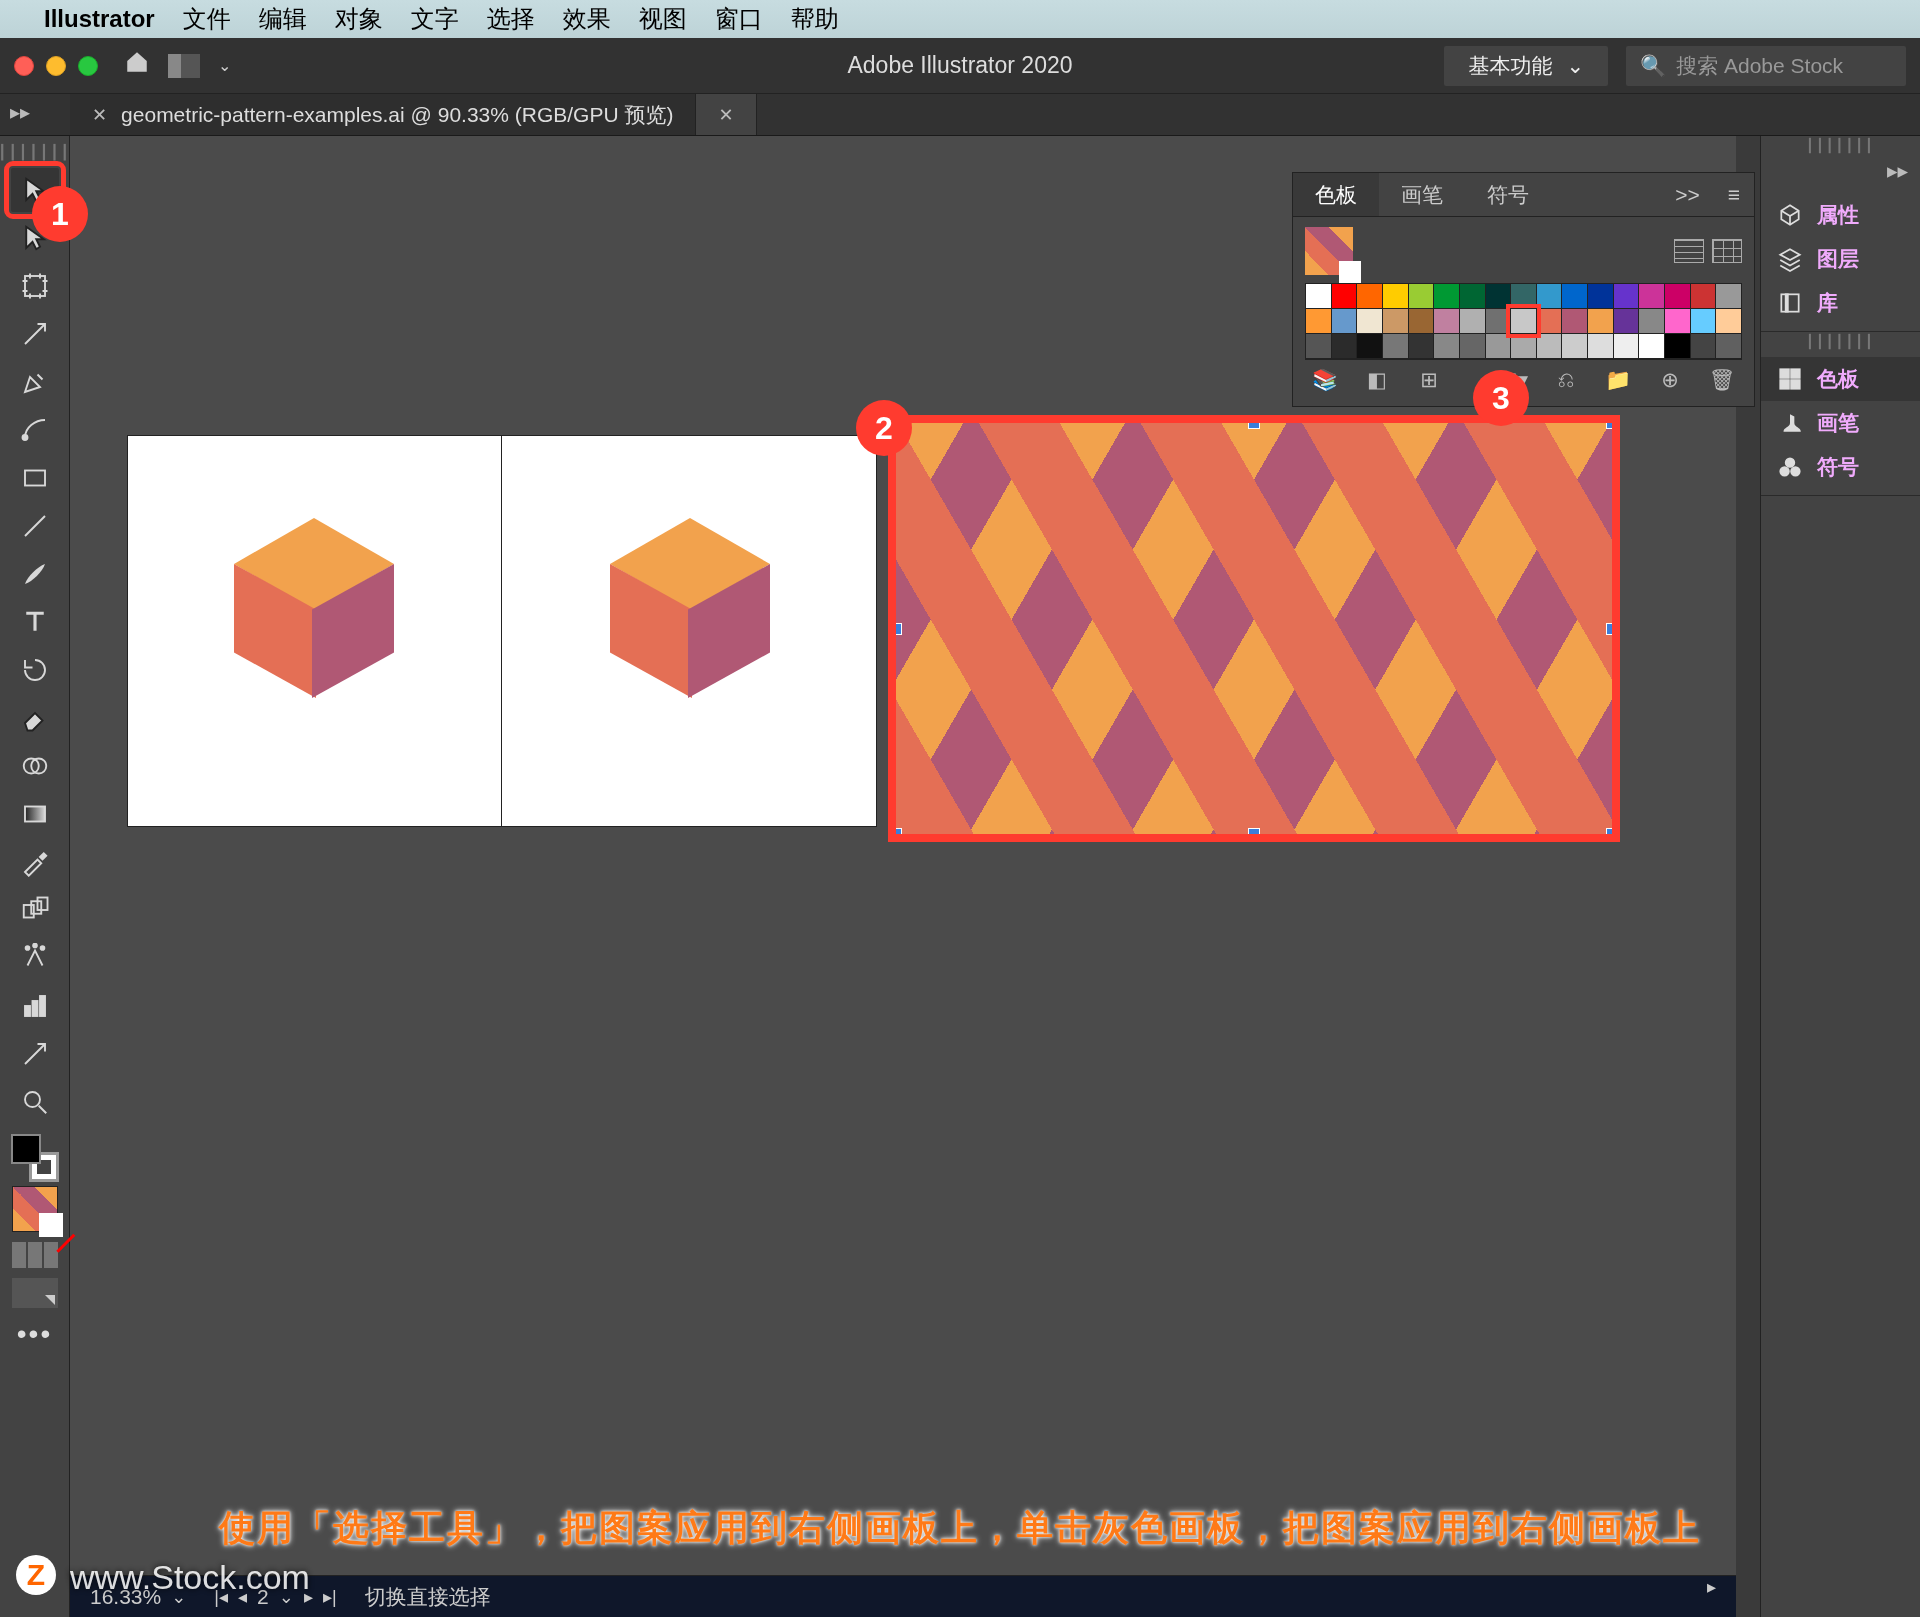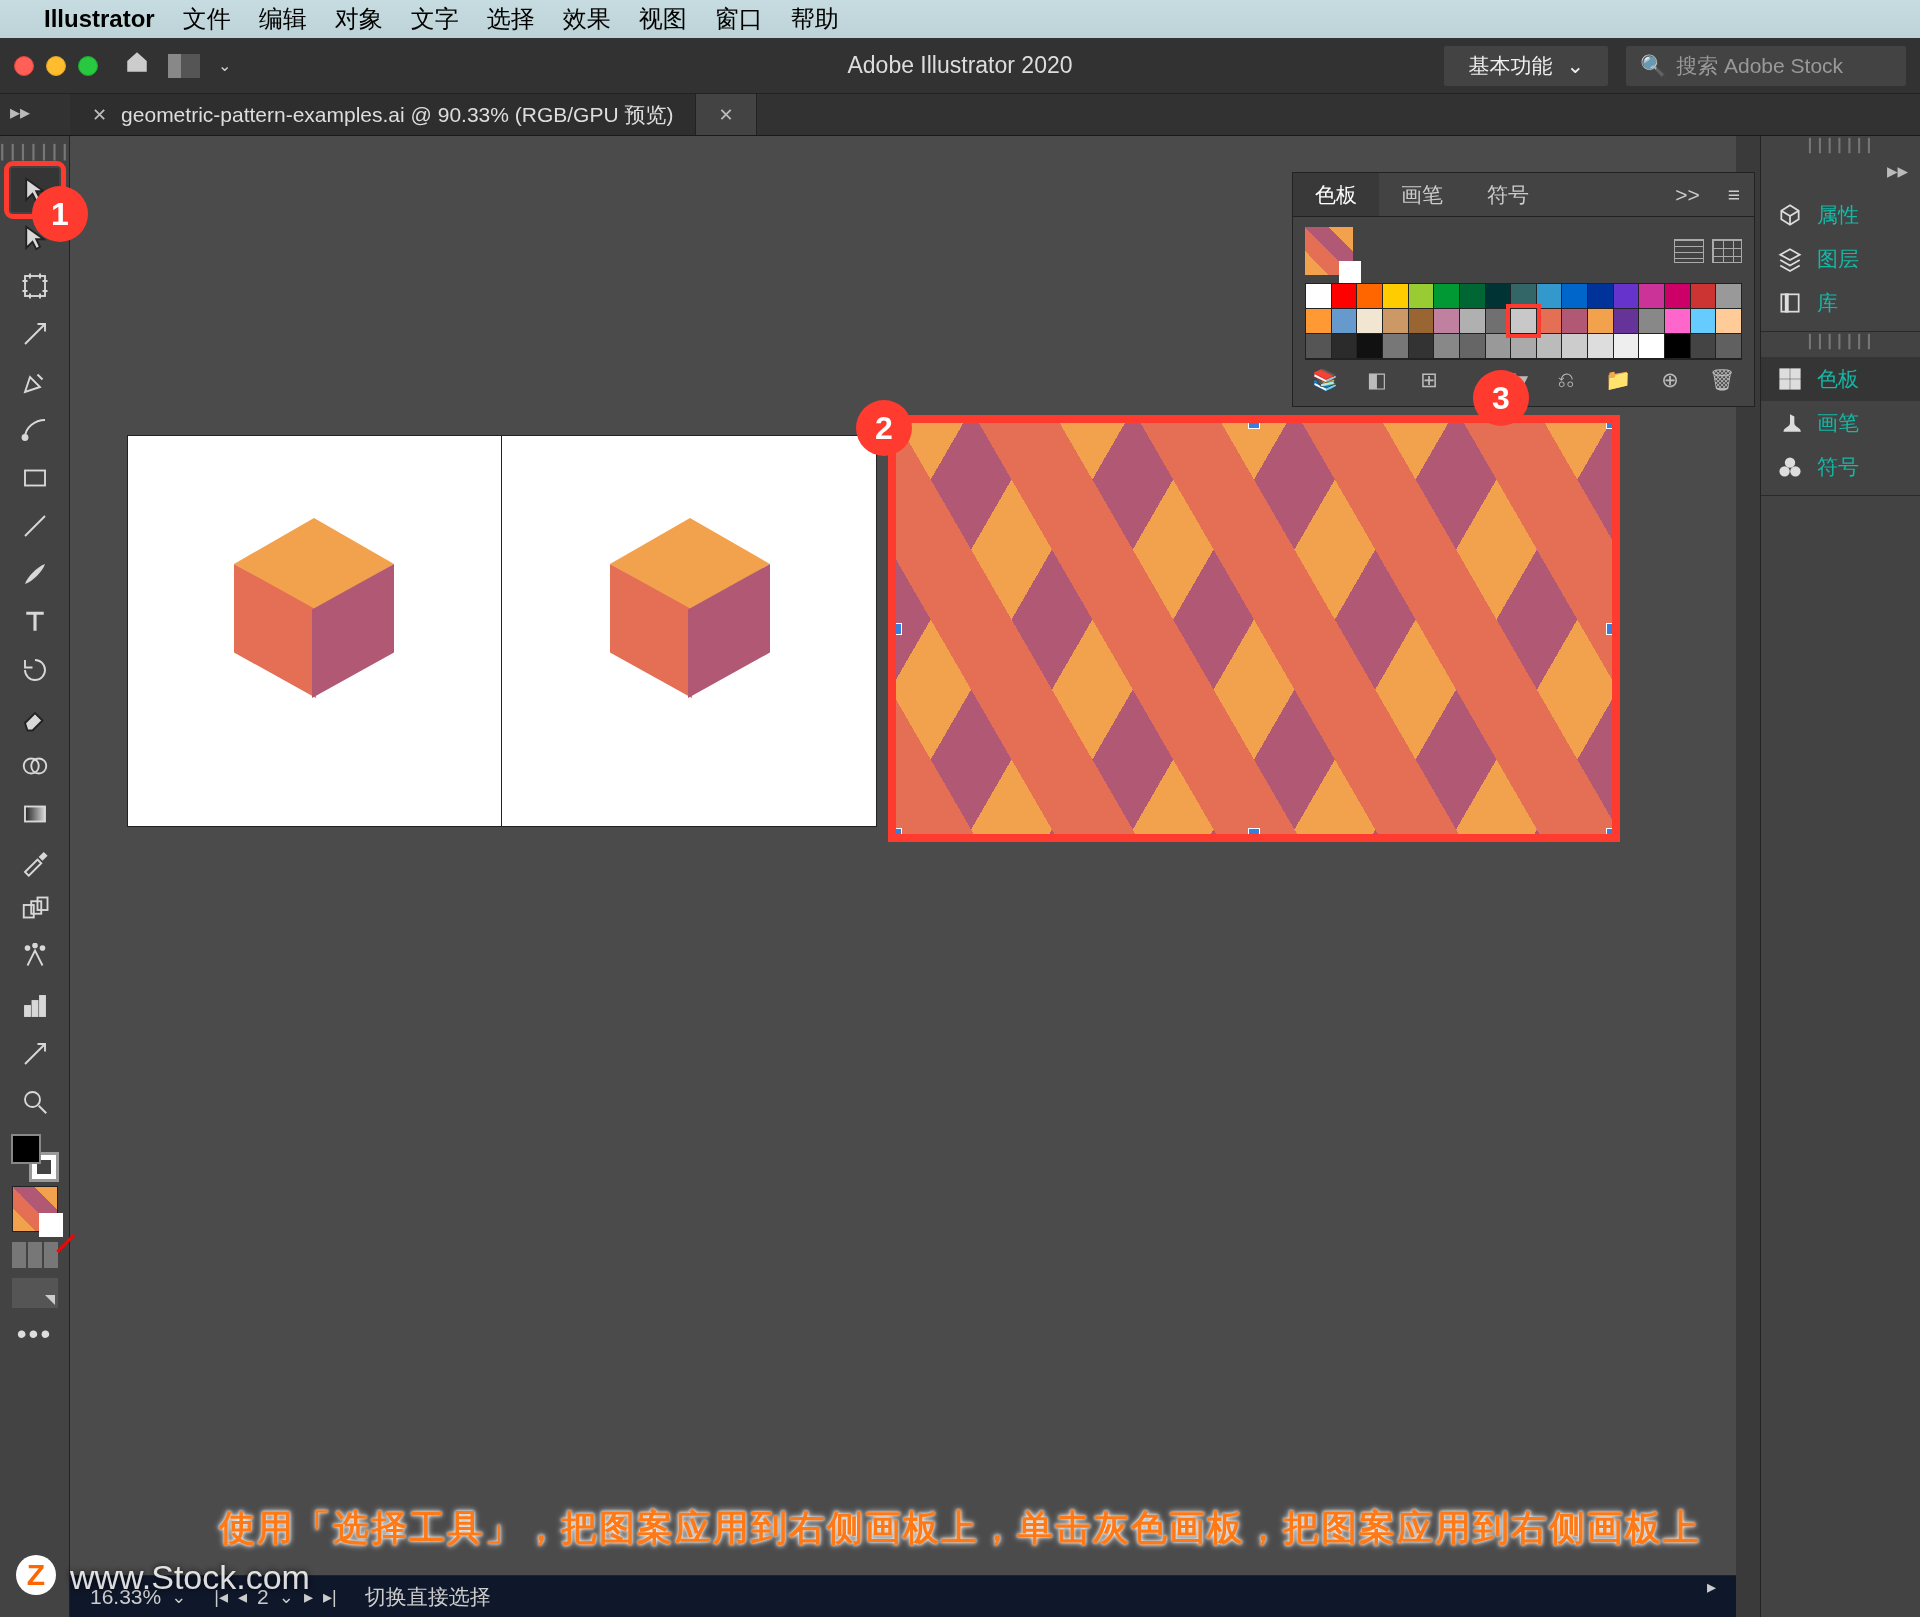--- a/index.html
+++ b/index.html
@@ -97,21 +97,21 @@
 .swatch-grid{ display:grid; grid-template-columns:repeat(17,1fr); gap:1px; background:#222; border:1px solid #222;}
 .swatch-grid div{ height:24px;}
 .sw-hl{ outline:4px solid #ff3b2f; outline-offset:1px; position:relative; z-index:2;}
 .sp-foot{ display:flex; gap:24px; padding:8px 6px; border-top:1px solid #222; color:#bbb;}
 .sp-foot span{ width:28px; height:24px; display:flex; align-items:center; justify-content:center;}
 .sp-foot .spacer{flex:1;}
 
 
 .right-dock{ width:160px; background:#434343; border-left:1px solid #222;}
 .rd-sec{ border-bottom:1px solid #2a2a2a; padding:6px 0;}
-.rd-row{ display:flex; align-items:center; gap:14px; padding:8px 16px; color:#14b8a6;}
+.rd-row{ display:flex; align-items:center; gap:14px; padding:8px 16px; color:#f0abfc;font-weight:bold;}
 .rd-row svg{ width:26px; height:26px; stroke:#ddd; fill:none; stroke-width:1.6;}
 .rd-row.active{ background:#353535;}
 .rd-drag{ text-align:center; color:#777; font-size:13px; letter-spacing:2px; padding:2px;}
 
 
 .caption{ position:absolute; left:0; right:0; bottom:64px; text-align:center; font-size:36px; font-weight:700; color:#ff7a17; text-shadow:0 0 6px #fff,0 0 3px #fff; letter-spacing:2px; z-index:60;}
 .wm{ position:absolute; left:70px; bottom:20px; font-size:34px; color:#fff; opacity:.85; z-index:60; text-shadow:0 0 6px #000;}
 .wm-badge{ position:absolute; left:16px; bottom:22px; width:40px; height:40px; border-radius:50%; background:#fff; color:#f60; font-weight:800; font-size:30px; display:flex; align-items:center; justify-content:center; z-index:60;}
 
 .status-bar{ position:absolute; left:70px; right:184px; bottom:0; height:42px; background:#0f172a; border-top:1px solid #222; display:flex; gap:28px; padding:0 20px; color:#ccc;}

